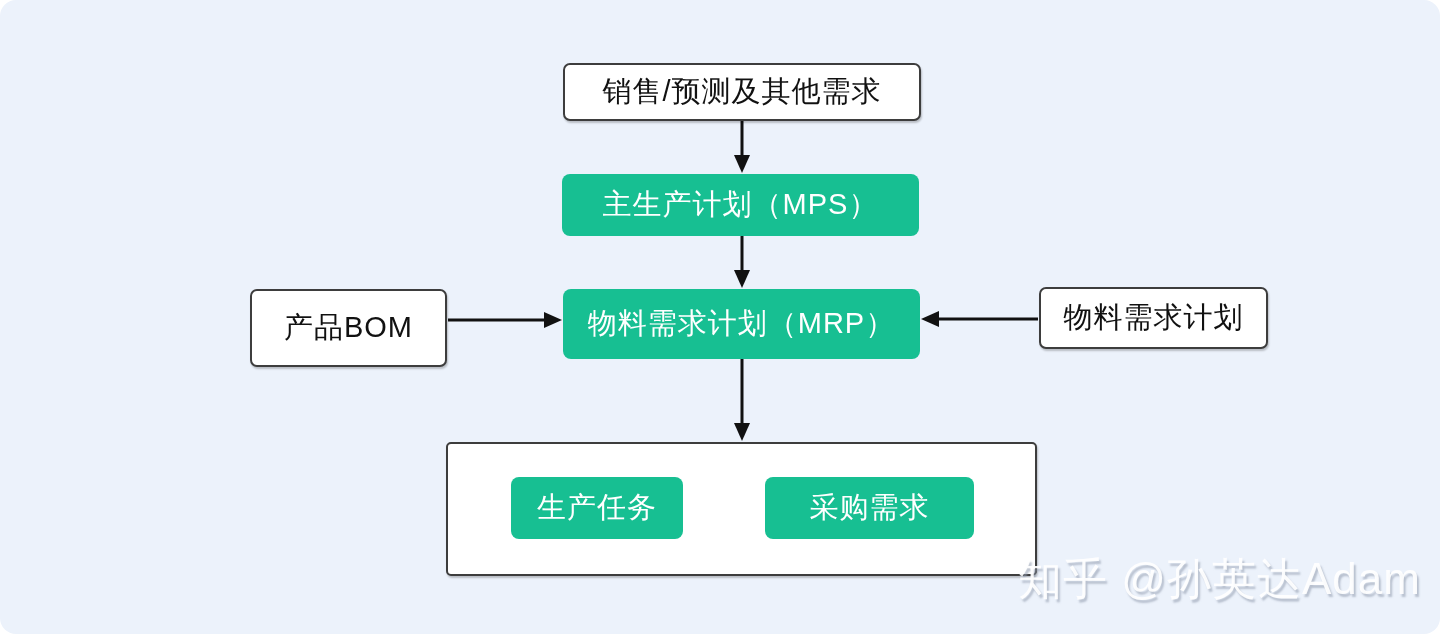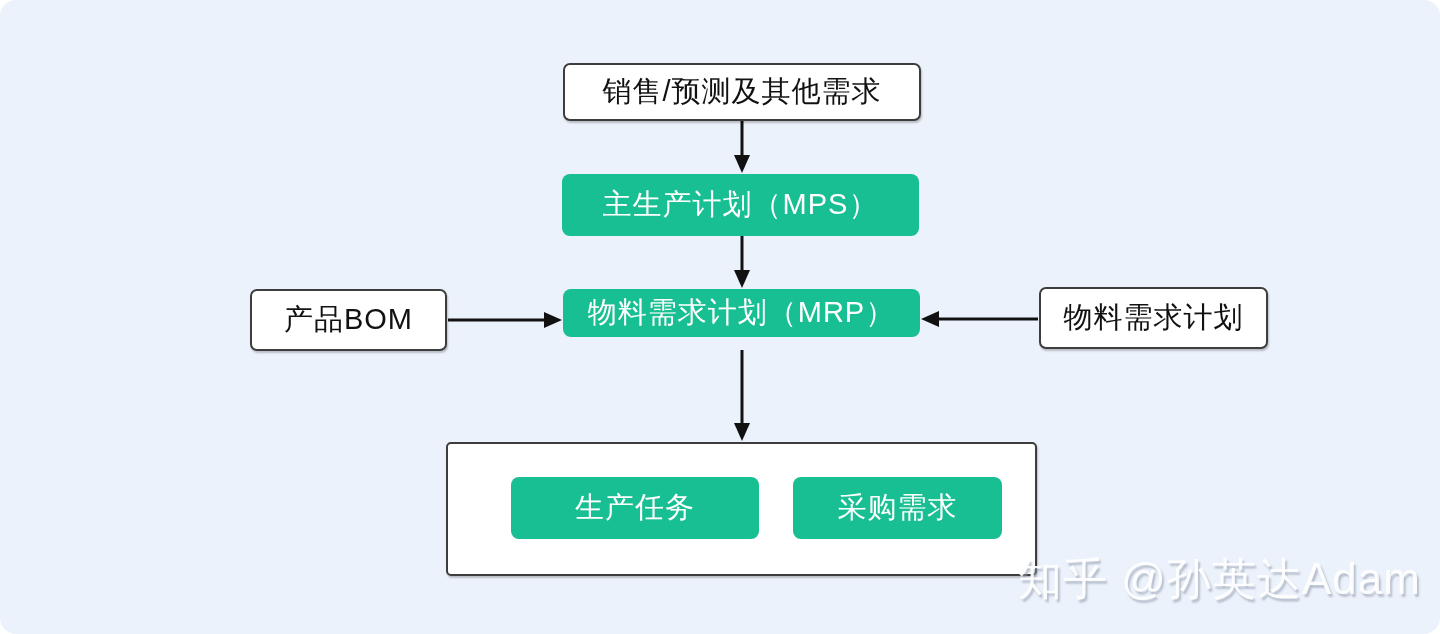--- a/index.html
+++ b/index.html
@@ -29,26 +29,26 @@
     background:var(--green);color:#ffffff;border-radius:8px;
   }
   .group-box{
     position:absolute;background:#ffffff;
     border:2px solid var(--border);border-radius:5px;
     box-shadow:1px 2px 2px rgba(0,0,0,0.22);
   }
   
   .n-demand{left:563px;top:63px;width:358px;height:58px;}
   .n-mps{left:562px;top:174px;width:357px;height:62px;}
-  .n-mrp{left:563px;top:289px;width:357px;height:48px;}
-  .n-bom{left:250px;top:289px;width:197px;height:62px;}
+  .n-mrp{left:563px;top:289px;width:357px;height:70px;}
+  .n-bom{left:250px;top:289px;width:197px;height:78px;}
   .n-inventory{left:1039px;top:287px;width:229px;height:62px;}
   .n-results{left:446px;top:442px;width:591px;height:134px;}
-  .n-production{left:511px;top:477px;width:248px;height:62px;}
-  .n-purchase{left:765px;top:477px;width:209px;height:62px;margin-left:28px;}
+  .n-production{left:511px;top:477px;width:172px;height:62px;}
+  .n-purchase{left:765px;top:477px;width:209px;height:62px;}
   .watermark{
     position:absolute;left:1018px;top:550px;
     font-size:44px;font-weight:500;letter-spacing:1px;white-space:nowrap;
     color:rgba(255,255,255,0.93);
     text-shadow:2px 3px 2px rgba(148,158,176,0.60);
   }
 </style>
 </head>
 <body>
 

